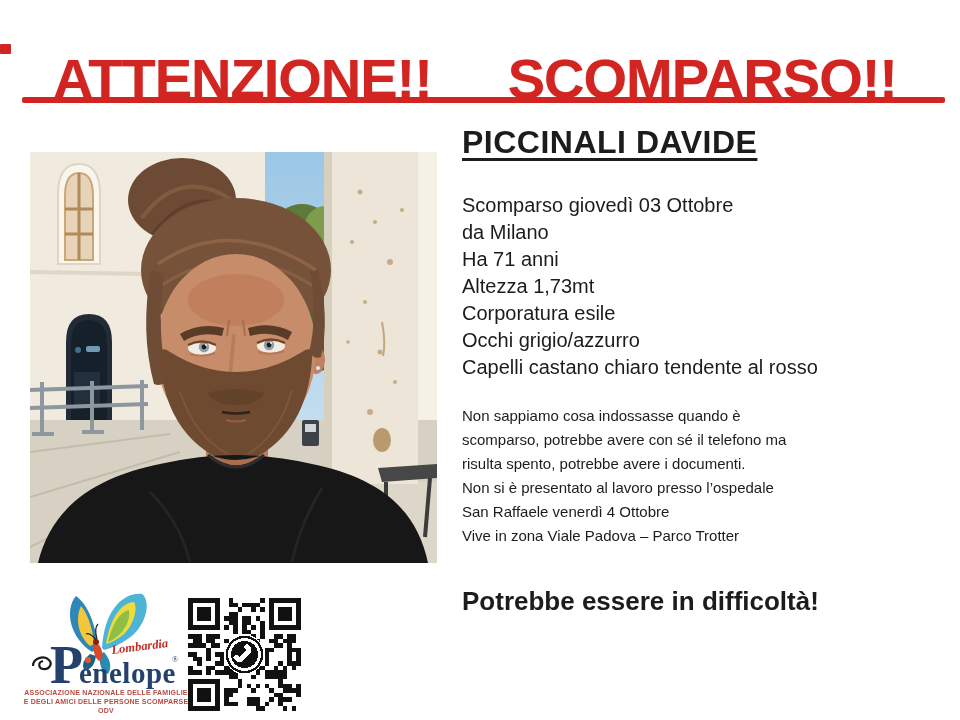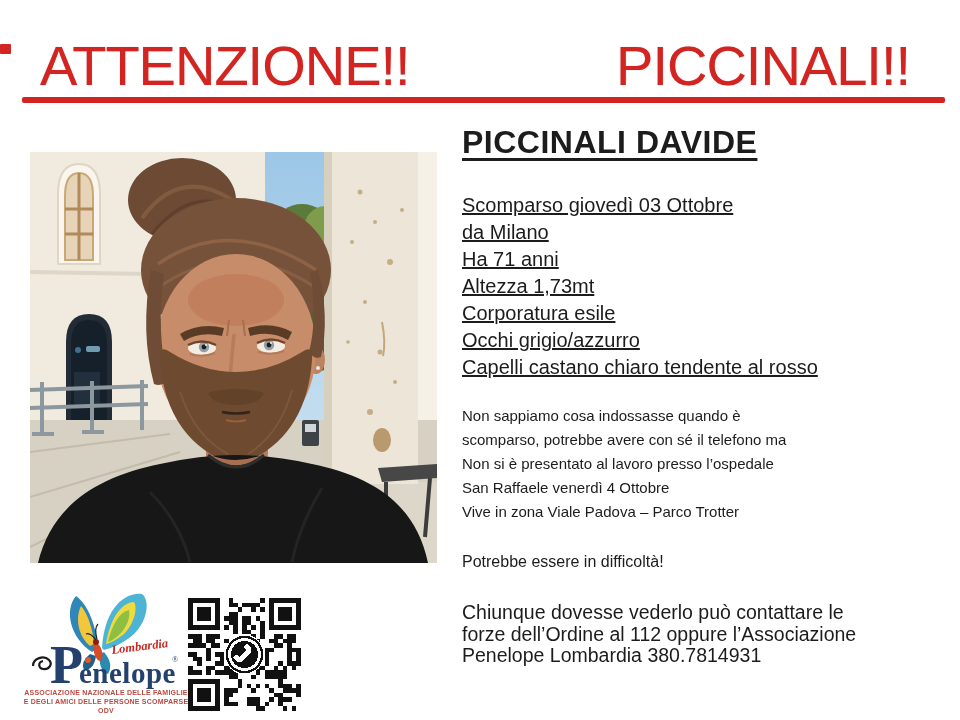--- a/index.html
+++ b/index.html
@@ -12,21 +12,21 @@
   .page{
     position:relative;width:960px;height:720px;background:#ffffff;overflow:hidden;
     font-family:"Liberation Sans",sans-serif;color:var(--ink);
   }
   
   .header{
     position:absolute;left:35px;top:32px;width:880px;
     display:flex;justify-content:space-between;align-items:flex-start;
   }
   .header h1{
-    margin:5px;font-size:56px;line-height:1.05;font-weight:normal;
+    margin:18px;font-size:56px;line-height:1.05;font-weight:bold;
     color:var(--red);letter-spacing:-1px;white-space:nowrap;
     text-shadow:0 0 1px rgba(160,20,20,.4);
   }
   .header-rule{
     position:absolute;left:22px;top:97px;width:923px;height:6px;
     background:var(--red);border-radius:2px;
   }
   .edge-artifact{
     position:absolute;left:0px;top:44px;width:11px;height:10px;
     background:var(--red);border-radius:1px;
@@ -39,44 +39,44 @@
   .photo svg{display:block;width:100%;height:100%;}
   
   .info{
     position:absolute;left:462px;top:124px;width:494px;text-align:left;
   }
   .name{
     margin:0;font-size:32px;font-weight:bold;letter-spacing:.5px;
     text-decoration:underline;text-decoration-thickness:3px;text-underline-offset:5px;
     white-space:nowrap;
   }
-  .details{margin-top:31px;font-size:20px;line-height:27px;text-decoration:underline;}
+  .details{margin-top:31px;font-size:20px;line-height:27px;}
   .details .line{white-space:nowrap;}
   .desc{margin-top:23px;font-size:15px;line-height:24px;}
   .desc .line{white-space:nowrap;}
-  .warning{margin-top:24px;font-size:16px;line-height:27px;font-weight:normal;white-space:nowrap;}
+  .warning{margin-top:40px;font-size:26px;line-height:27px;font-weight:bold;white-space:nowrap;}
   .contact{margin-top:27px;font-size:19.5px;line-height:21.5px;}
   .contact .line{white-space:nowrap;}
   
   .logo{position:absolute;left:30px;top:590px;width:152px;height:130px;}
   .logo svg{display:block;width:100%;height:100%;overflow:visible;}
   
   .qr{position:absolute;left:188px;top:598px;width:113px;height:113px;background:#fff;}
   .qr svg{display:block;width:100%;height:100%;shape-rendering:crispEdges;}
 </style>
 </head>
 <body>
 
 <div class="page">
 
   <div class="edge-artifact"></div>
 
   <div class="header">
     <h1>ATTENZIONE!!</h1>
-    <h1>PICCINALI!!</h1>
+    <h1>SCOMPARSO!!</h1>
   </div>
   <div class="header-rule"></div>
 
   <figure class="photo">
     <svg viewBox="0 0 407 411" preserveAspectRatio="none">
       <defs>
         <linearGradient id="sky" x1="0" y1="0" x2="0" y2="1">
           <stop offset="0" stop-color="#9cc7e6"></stop>
             <stop offset="1" stop-color="#d8e9f4"></stop>
         </linearGradient>
@@ -233,32 +233,28 @@
       <div class="line">Ha 71 anni</div>
       <div class="line">Altezza 1,73mt</div>
       <div class="line">Corporatura esile</div>
       <div class="line">Occhi grigio/azzurro</div>
       <div class="line">Capelli castano chiaro tendente al rosso</div>
     </div>
 
     <div class="desc">
       <div class="line">Non sappiamo cosa indossasse quando è</div>
       <div class="line">scomparso, potrebbe avere con sé il telefono ma</div>
+      <div class="line">risulta spento, potrebbe avere i documenti.</div>
       <div class="line">Non si è presentato al lavoro presso l’ospedale</div>
       <div class="line">San Raffaele venerdì 4 Ottobre</div>
       <div class="line">Vive in zona Viale Padova – Parco Trotter</div>
     </div>
 
     <div class="warning">Potrebbe essere in difficoltà!</div>
 
-    <div class="contact">
-      <div class="line">Chiunque dovesse vederlo può contattare le</div>
-      <div class="line">forze dell’Ordine al 112 oppure l’Associazione</div>
-      <div class="line">Penelope Lombardia 380.7814931</div>
-    </div>
   </section>
 
   <div class="logo">
     <svg viewBox="0 0 152 130">
 
       <g>
         <path d="M62,62 C40,48 34,20 46,6 C58,14 66,36 68,58 Z" fill="#2f86b8"></path>
         <path d="M60,56 C48,46 45,28 51,16 C58,24 63,40 64,54 Z" fill="#f2c73c"></path>
         <path d="M72,58 C74,22 92,2 112,4 C120,10 118,30 104,44 C94,53 82,58 74,60 Z" fill="#4db4d6"></path>
         <path d="M76,54 C80,28 92,12 104,12 C108,18 104,34 94,44 Q84,52 76,54 Z" fill="#eedc3e"></path>

